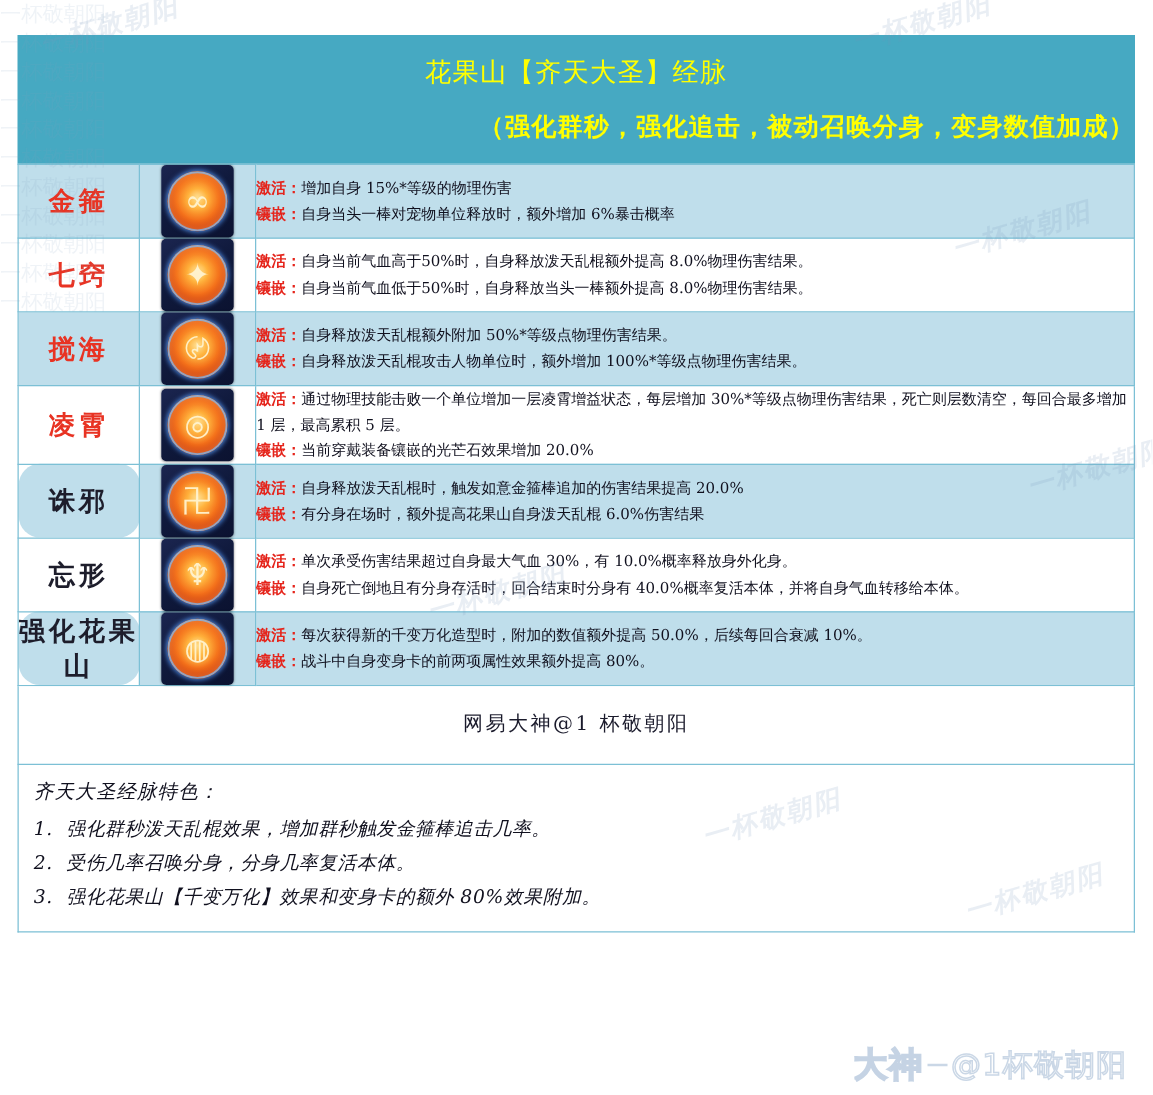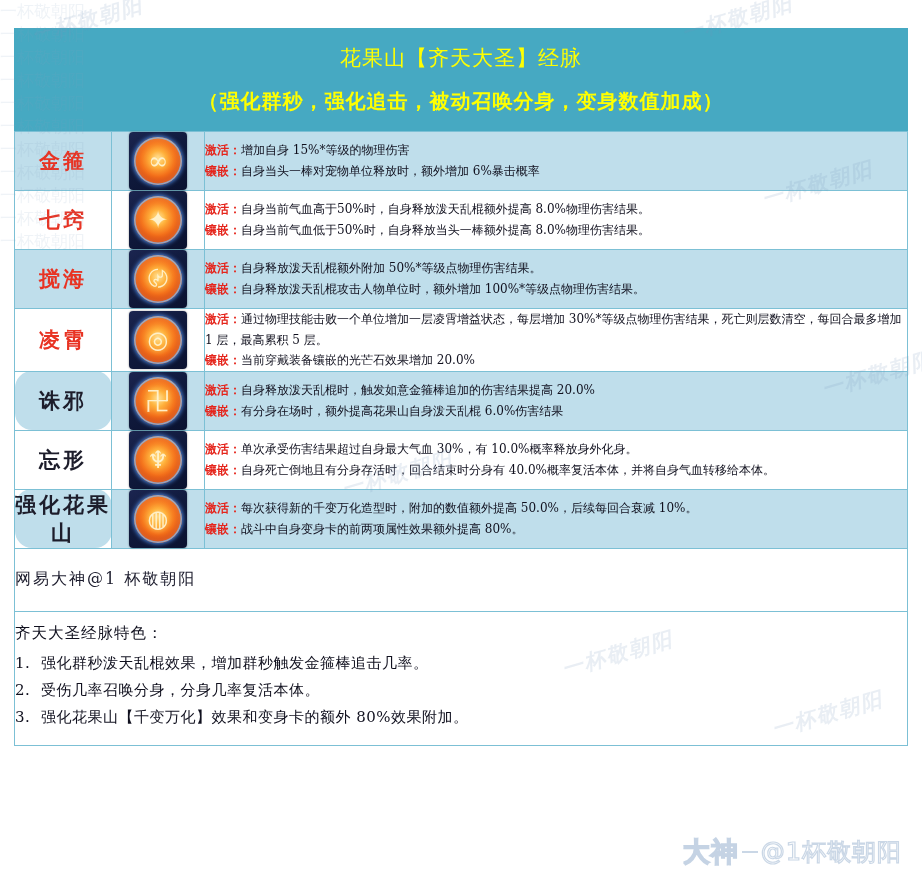--- a/index.html
+++ b/index.html
@@ -51,20 +51,21 @@
     letter-spacing:1px;
     padding:6px 0 2px 0;
   }
   .hdr-sub{
     color:#ffff00;
     font-size:20px;
     font-weight:bold;
     font-family:"DejaVu Serif","Liberation Serif",serif;
     letter-spacing:1px;
     padding:14px 0 2px 0;
+    text-align:right;
   }
 
   
   table.meridian{
     border-collapse:collapse;
     width:894px;
     table-layout:fixed;
     background:transparent;
   }
   table.meridian td{
@@ -132,31 +133,32 @@
     text-shadow:0 0 5px rgba(255,200,90,.95);
     line-height:1;
   }
 
   
   .sig-box{
     border:1px solid #7cc0d5;
     border-top:none;
     background:#ffffff;
     height:62px;
-    display:flex; align-items:center; justify-content:flex-start;
+    display:flex; align-items:center; justify-content:center;
     font-family:"DejaVu Serif","Liberation Serif",serif;
     font-size:16px;
     color:#1b1b2c;
     letter-spacing:2px;
   }
   .notes-box{
     border:1px solid #7cc0d5;
     border-top:none;
     background:#ffffff;
-    padding:8px 14px 14px 0;
+    padding:8px 14px 14px 12px;
+    font-style:italic;
   }
   .notes-title{
     font-family:"DejaVu Serif","Liberation Serif",serif;
     font-size:15.5px;
     color:#10101e;
     letter-spacing:1px;
     padding:3px 0 6px 0;
   }
   .note-row{
     display:flex;

